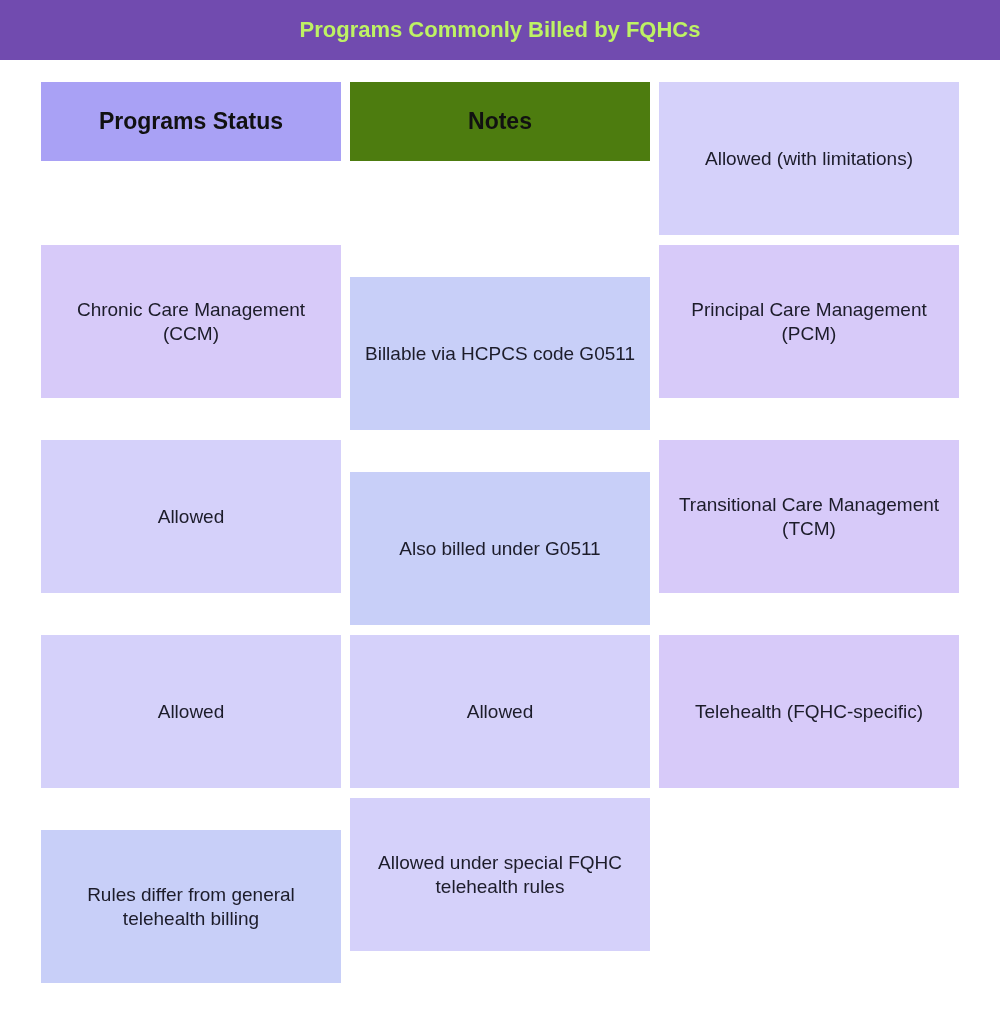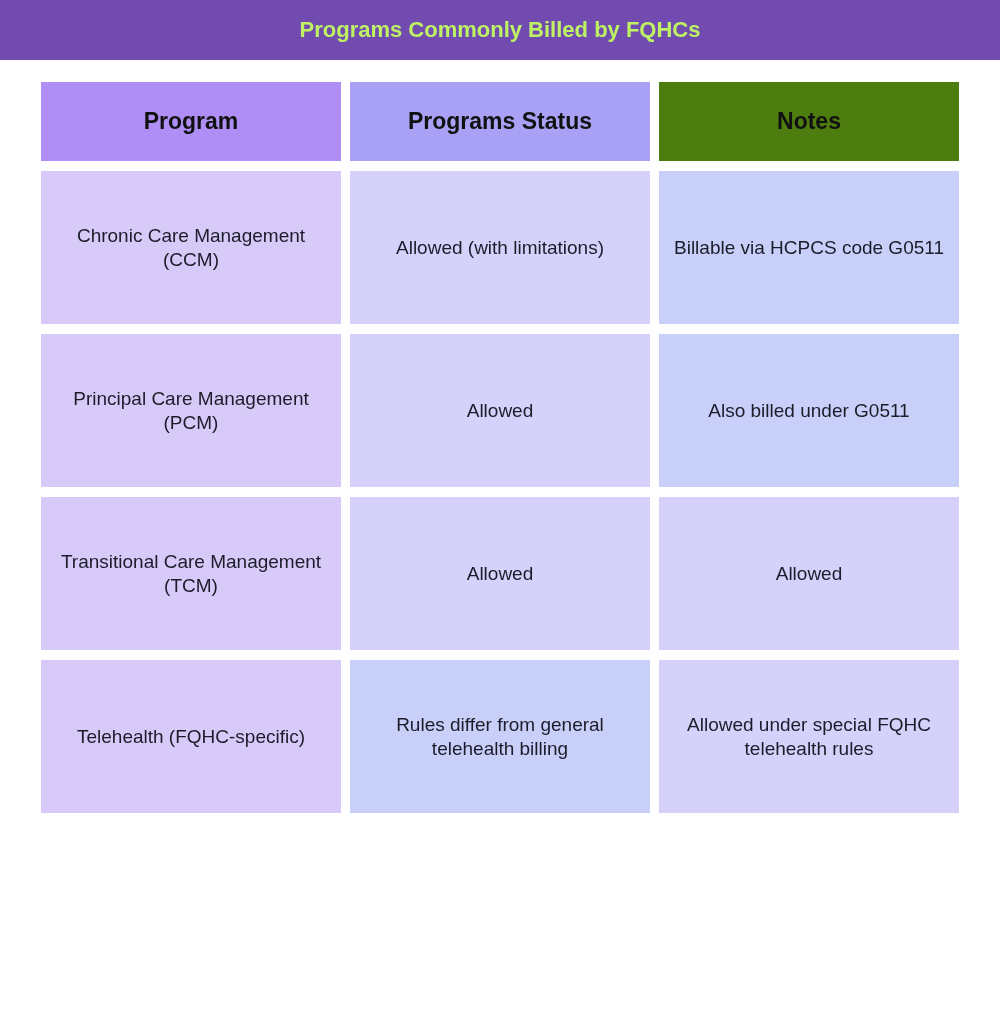--- a/index.html
+++ b/index.html
@@ -2,34 +2,33 @@
 <html><head>
 <meta charset="utf-8">
 <style>
   html, body { margin:0; padding:0; background:#ffffff; }
   body { width:1000px; height:1036px; position:relative; font-family:"Liberation Sans", sans-serif; }
   .banner { position:absolute; left:0; top:0; width:1000px; height:60px; background:#714baf; color:#bef264; display:flex; align-items:center; justify-content:center; font-weight:bold; font-size:22px; }
   .table { position:absolute; left:41px; top:82px; width:918px; display:grid; grid-template-columns:300px 300px 300px; column-gap:9px; row-gap:10px; }
   .hcell { height:79px; display:flex; align-items:center; justify-content:center; font-weight:bold; font-size:23px; color:#111111; }
   .cell { height:153px; display:flex; align-items:center; justify-content:center; text-align:center; font-size:19px; color:#1c1c2a; line-height:24px; padding:0 14px; box-sizing:border-box; }
   .c0h { background:#af8ff5; } .c1h { background:#a9a1f5; } .c2h { background:#4d7c0f; }
-  .c0 { background:#d7caf9; } .c1 { background:#d5d1fa; } .c2 { background:#c8cff8; }
+  .c0 { background:#d7caf9; } .c1 { background:#d5d1fa; } .c2 { background:#c8cff8;margin-top:32px; }
 </style>
 </head>
 <body>
 
 <div class="banner">Programs Commonly Billed by FQHCs</div>
 
 <div class="table">
-  <div class="hcell c0h">Program</div>
   <div class="hcell c1h">Programs Status</div>
   <div class="hcell c2h">Notes</div>
 
+  <div class="cell c1">Allowed (with limitations)</div>
   <div class="cell c0">Chronic Care Management (CCM)</div>
-  <div class="cell c1">Allowed (with limitations)</div>
   <div class="cell c2">Billable via HCPCS code G0511</div>
 
   <div class="cell c0">Principal Care Management (PCM)</div>
   <div class="cell c1">Allowed</div>
   <div class="cell c2">Also billed under G0511</div>
 
   <div class="cell c0">Transitional Care Management (TCM)</div>
   <div class="cell c1">Allowed</div>
 
   <div class="cell c1">Allowed</div>

